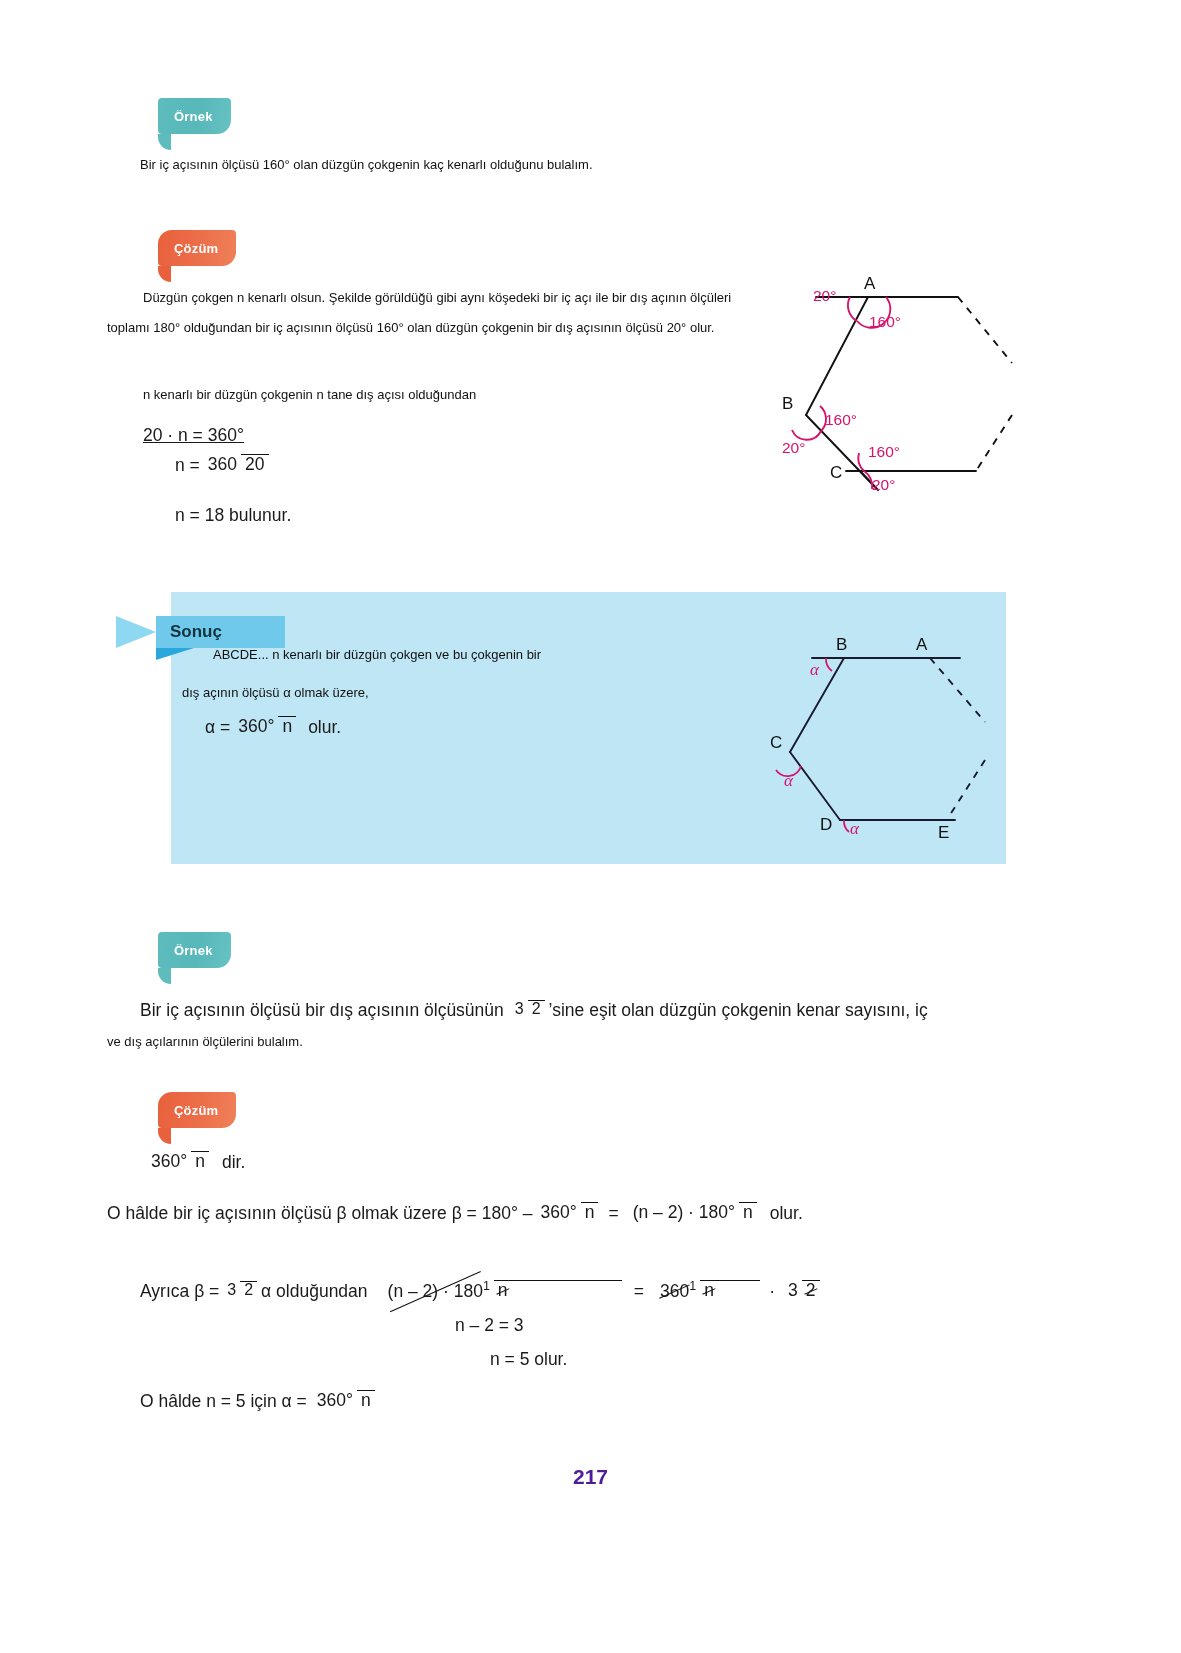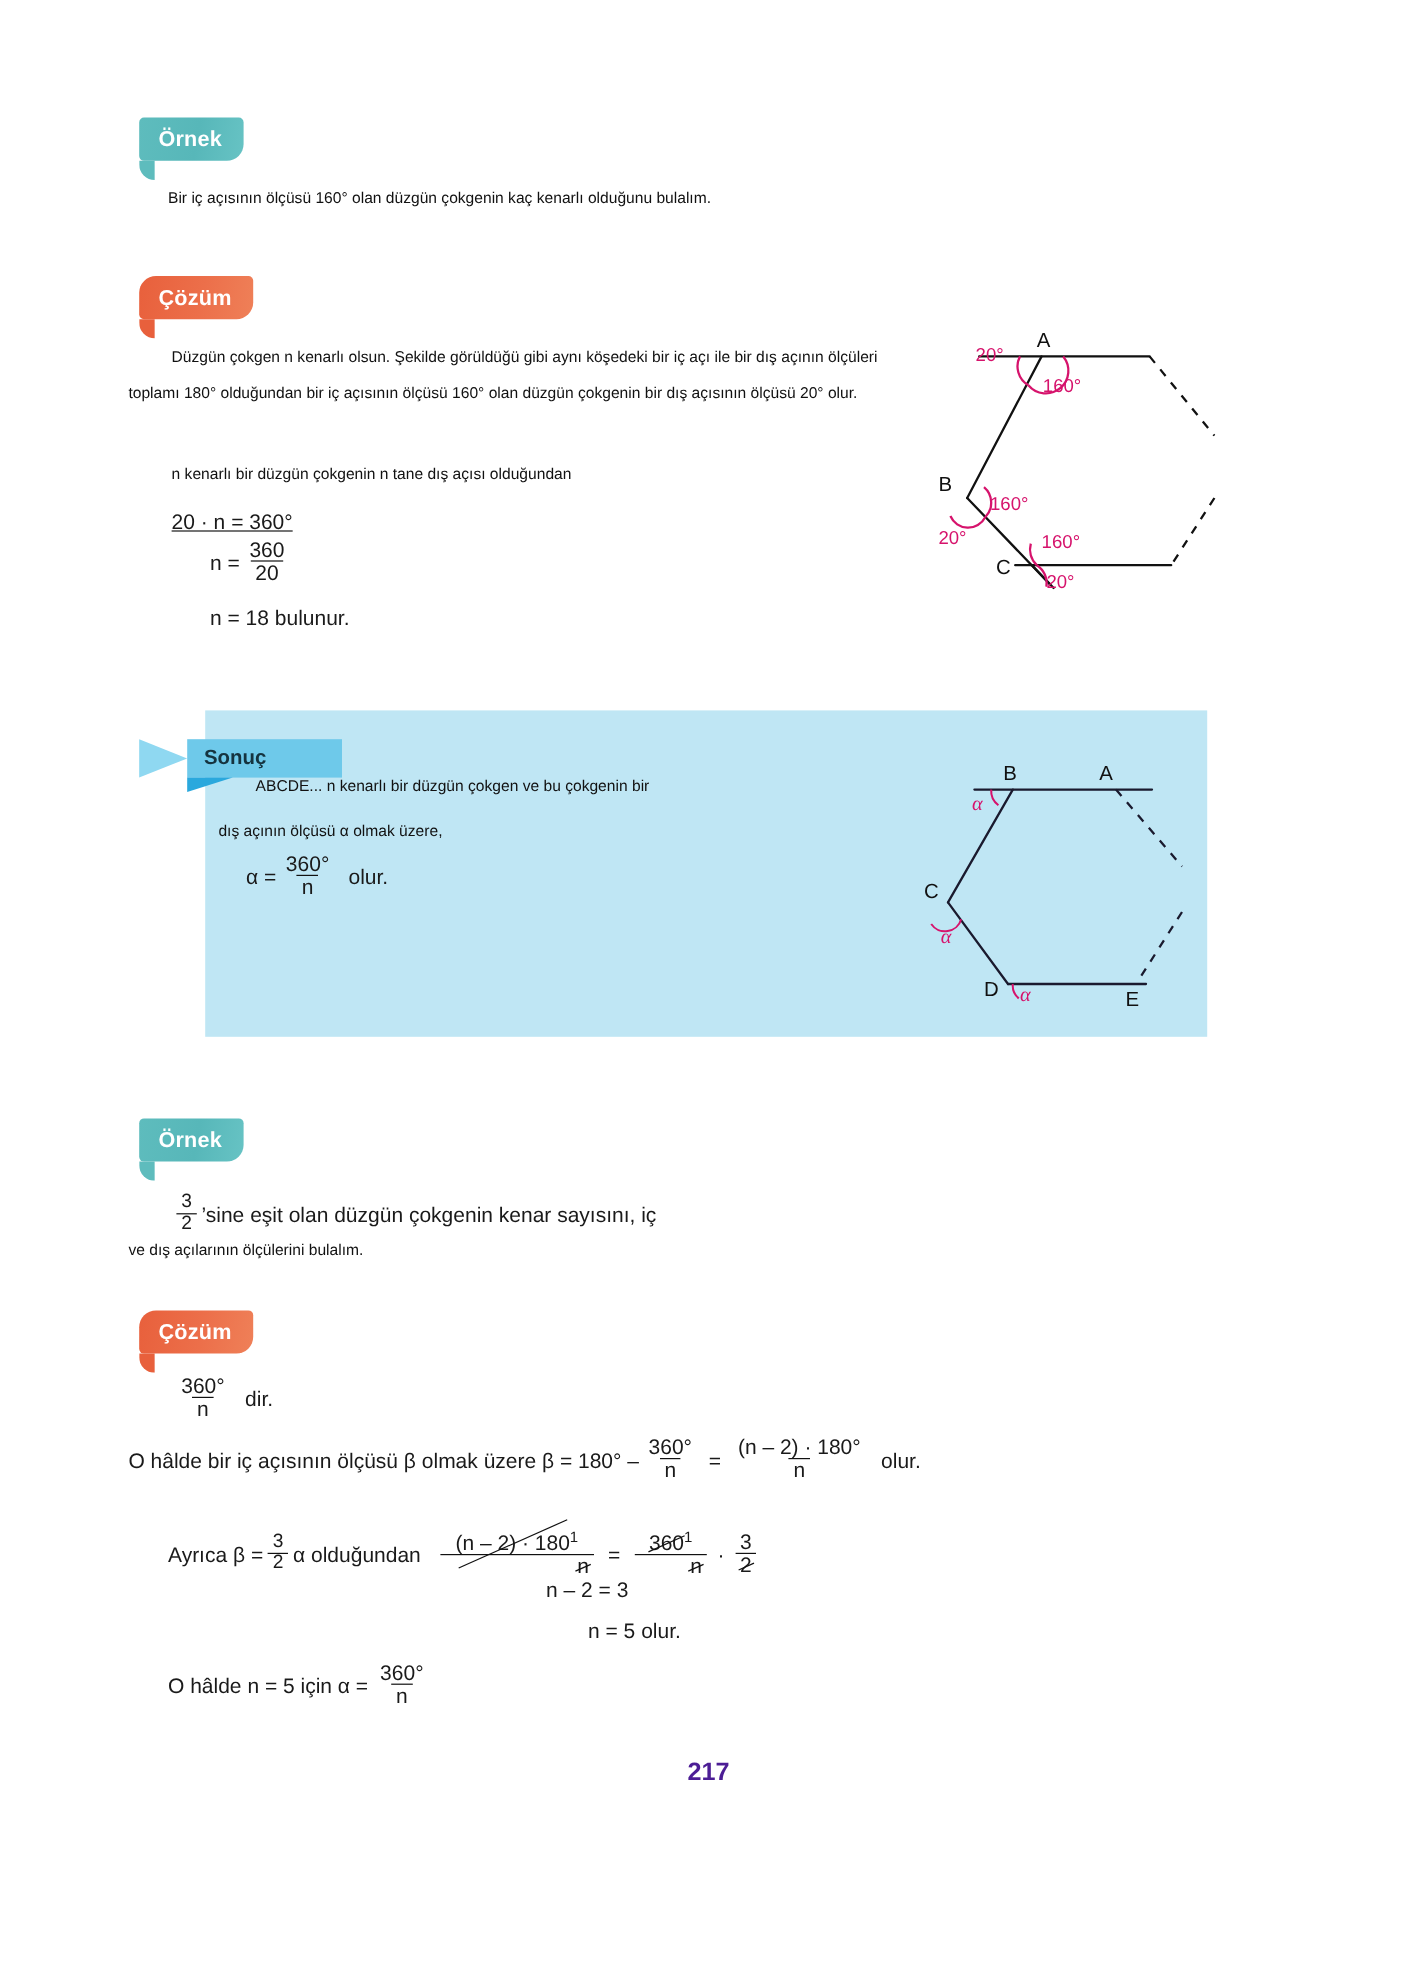--- a/index.html
+++ b/index.html
@@ -18,23 +18,24 @@
 
   
   .tag {
     position: absolute;
     height: 36px;
     display: flex;
     align-items: center;
     padding: 0 18px 0 16px;
     color: #ffffff;
     font-weight: bold;
-    font-size: 18px;
+    font-size: 13px;
     letter-spacing: .2px;
     box-sizing: border-box;
+    margin-left: 42px;
   }
   .tag-ornek {
     background: linear-gradient(100deg, #5ebcbd 0%, #57b7b9 55%, #67c3c4 100%);
     border-radius: 4px 4px 14px 4px;
   }
   .tag-cozum {
     background: linear-gradient(100deg, #e8603c 0%, #ec6f4a 55%, #ef8058 100%);
     border-radius: 14px 4px 14px 4px;
   }
   
@@ -70,28 +71,27 @@
     font-size: 17.5px;
     line-height: 30px;
     display: flex;
     align-items: center;
     white-space: nowrap;
   }
 
   
   .frac {
     display: inline-flex;
-    flex-direction: column;
+    flex-direction: row;
     align-items: center;
     vertical-align: middle;
     margin: 0 4px;
     line-height: 1.05;
     position: relative;
     top: -1px;
-    text-align: right;
   }
   .frac .num { padding: 0 4px; }
   .frac .den { padding: 0 4px; border-top: 1.4px solid #111; }
   .frac.small { font-size: 16px; }
 
   
   .sonuc-panel {
     position: absolute;
     background: #bfe6f4;
   }
@@ -285,20 +285,21 @@
     <text class="angk" x="80" y="194">α</text>
   </svg>
 </div>
 
 <div class="tag tag-ornek" style="left:116px; top:932px;">
   <span>Örnek</span>
   <span class="tag-tail"></span>
 </div>
 
 <div class="mathline" style="left:140px; top:995px;">
+  <span>Bir iç açısının ölçüsü bir dış açısının ölçüsünün</span>
   <span class="frac small" style="margin-left:7px;">
     <span class="num">3</span>
     <span class="den">2</span>
   </span>
   <span>’sine eşit olan düzgün çokgenin kenar sayısını, iç</span>
 </div>
 
 <div class="para" style="left:107px; top:1027px; width:900px;">ve dış açılarının ölçülerini bulalım.</div>
 
 <div class="tag tag-cozum" style="left:116px; top:1092px;">

